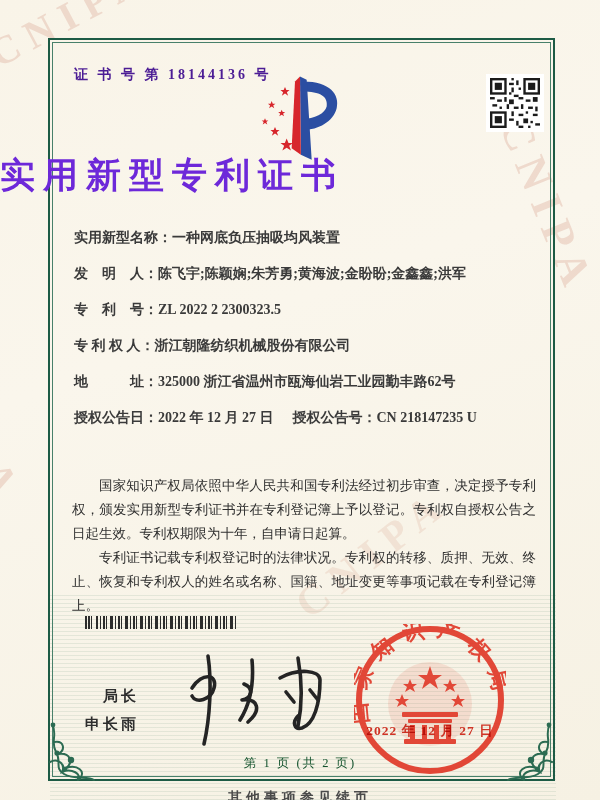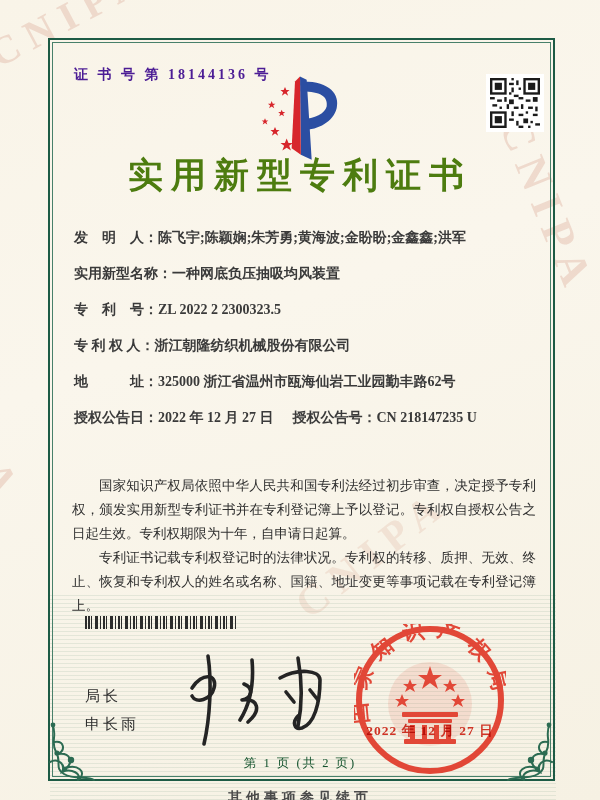--- a/index.html
+++ b/index.html
@@ -31,32 +31,32 @@
     position:absolute; left:48px; top:38px; width:507px; height:743px;
     border:2px solid #1d5b45;
     outline:1px solid #48806a;
     outline-offset:-5px;
     z-index:2;
   }
   .content { position:absolute; inset:0; z-index:3; }
   .cert-no { position:absolute; left:74px; top:66px; font-size:14px; font-weight:600; letter-spacing:3px; color:#4c1d95; white-space:pre;}
   .logo { position:absolute; left:250px; top:70px; width:100px; height:98px; }
   .qr { position:absolute; left:486px; top:74px; width:58px; height:58px; background:#fff; padding:4px;}
-  .title { position:absolute; left:0; top:152px; width:100%; text-align:center;
-    font-size:35px; font-weight:700; letter-spacing:8px; color:#4d7c0f; }
+  .title { position:absolute; left:0; top:152px; width:100%; text-align:left;
+    font-size:35px; font-weight:700; letter-spacing:8px; color:#6d28d9; }
   .fields { position:absolute; left:74px; top:228px; width:460px; }
   .frow { margin-bottom:16px; font-size:14px; font-weight:600; line-height:20px; white-space:pre-wrap;}
   .frow .lbl { white-space:pre; }
   .frow .lbl2 { margin-left:19px; white-space:pre;}
   .paras { position:absolute; left:72px; top:474px; width:464px; }
   .paras p { font-size:13.5px; line-height:1.78; text-align:justify; text-indent:2em; font-weight:500; color:#2f2f2f;}
   .barcode { position:absolute; left:85px; top:616px; width:153px; height:13px;
     background:repeating-linear-gradient(90deg,#2c2c2c 0 1.5px,transparent 1.5px 3px,#2c2c2c 3px 5.5px,transparent 5.5px 6.5px,#2c2c2c 6.5px 7.5px,transparent 7.5px 10.5px,#2c2c2c 10.5px 13px,transparent 13px 15px);
   }
-  .director { position:absolute; left:85px; top:682px; font-size:15px; font-weight:400; letter-spacing:3px; line-height:28px; color:#2e2e2e;}
+  .director { position:absolute; left:85px; top:682px; font-size:15px; font-weight:700; letter-spacing:3px; line-height:28px; color:#2e2e2e;text-align:right;}
   .signature { position:absolute; left:172px; top:648px; width:170px; height:110px; }
   .seal { position:absolute; left:354px; top:624px; width:152px; height:152px; z-index:4; opacity:0.93; mix-blend-mode:multiply;}
   .seal-date { position:absolute; left:350px; top:722px; width:160px; text-align:center;
     font-size:13.5px; font-weight:700; color:#cf3426; z-index:5; letter-spacing:1px; mix-blend-mode:multiply; white-space:pre;}
   .page-num { position:absolute; left:0; top:755px; width:100%; text-align:center; font-size:12.5px; color:#14532d; letter-spacing:2px; white-space:pre;}
   .cut-note { position:absolute; left:0; top:789px; width:100%; text-align:center; font-size:14px; font-weight:600; color:#4a4a4a; letter-spacing:4px; z-index:6;}
   .corner { position:absolute; width:70px; height:70px; z-index:4; }
   .corner-bl { left:44px; top:712px; }
   .corner-br { left:488px; top:712px; transform:scaleX(-1); }
 </style>
@@ -162,22 +162,22 @@
         <rect x="17" y="18" width="1" height="1"></rect>
         <rect x="19" y="19" width="2" height="1"></rect>
       <rect x="12" y="20" width="2" height="1"></rect>
         <rect x="16" y="20" width="1" height="1"></rect>
     </g>
   </svg>
 
   <div class="title">实用新型专利证书</div>
 
   <div class="fields">
+    <div class="frow"><span class="lbl">实用新型名称：</span><span>一种网底负压抽吸均风装置</span></div>
     <div class="frow"><span class="lbl">发　明　人：</span><span>陈飞宇;陈颖娴;朱芳勇;黄海波;金盼盼;金鑫鑫;洪军</span></div>
-    <div class="frow"><span class="lbl">实用新型名称：</span><span>一种网底负压抽吸均风装置</span></div>
     <div class="frow"><span class="lbl">专　利　号：</span><span>ZL 2022 2 2300323.5</span></div>
     <div class="frow"><span class="lbl">专 利 权 人：</span><span>浙江朝隆纺织机械股份有限公司</span></div>
     <div class="frow"><span class="lbl">地　　　址：</span><span>325000 浙江省温州市瓯海仙岩工业园勤丰路62号</span></div>
     <div class="frow"><span class="lbl">授权公告日：</span><span>2022 年 12 月 27 日</span><span class="lbl2">授权公告号：</span><span>CN 218147235 U</span></div>
   </div>
 
   <div class="paras">
     <p>国家知识产权局依照中华人民共和国专利法经过初步审查，决定授予专利权，颁发实用新型专利证书并在专利登记簿上予以登记。专利权自授权公告之日起生效。专利权期限为十年，自申请日起算。</p>
     <p>专利证书记载专利权登记时的法律状况。专利权的转移、质押、无效、终止、恢复和专利权人的姓名或名称、国籍、地址变更等事项记载在专利登记簿上。</p>
   </div>

